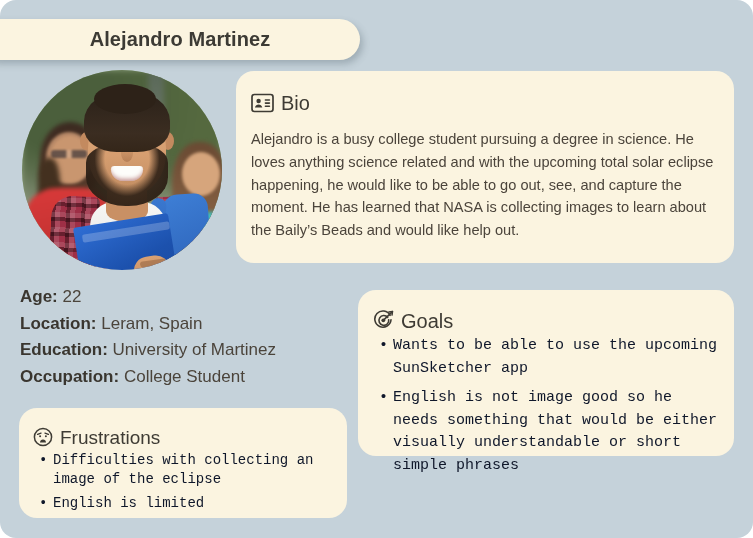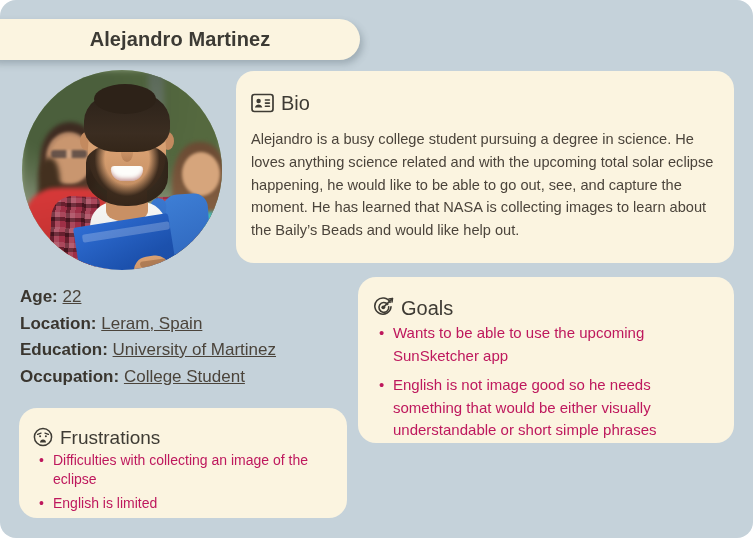--- a/index.html
+++ b/index.html
@@ -278,32 +278,33 @@
   .demographics {
     position: absolute;
     left: 20px; top: 284px;
     width: 330px;
     font-size: 17px;
     line-height: 26.5px;
     color: #4b443b;
   }
   .demo-row { white-space: nowrap; }
   .demo-label { font-weight: 700; color: #3a362f; }
-  .demo-value { font-weight: 400; text-decoration: underline; }
+  .demo-value { font-weight: 400; }
 
   
   #goals-card {
-    left: 358px; top: 277px; width: 376px; height: 166px;
+    left: 358px; top: 290px; width: 376px; height: 166px;
     padding: 11px 16px 0 15px;
   }
   .bullet-list { margin: 4px 0 0 0; padding: 0; list-style: none; }
   .bullet-list li {
     position: relative;
     padding-left: 20px;
-    color: #be185d;
+    color: #0f172a;
+    font-family: Liberation Mono, monospace;
   }
   .bullet-list li::before {
     content: "•";
     position: absolute;
     left: 6px;
     top: 0;
   }
   #goals-card .bullet-list li {
     font-size: 15px;
     line-height: 22.5px;

